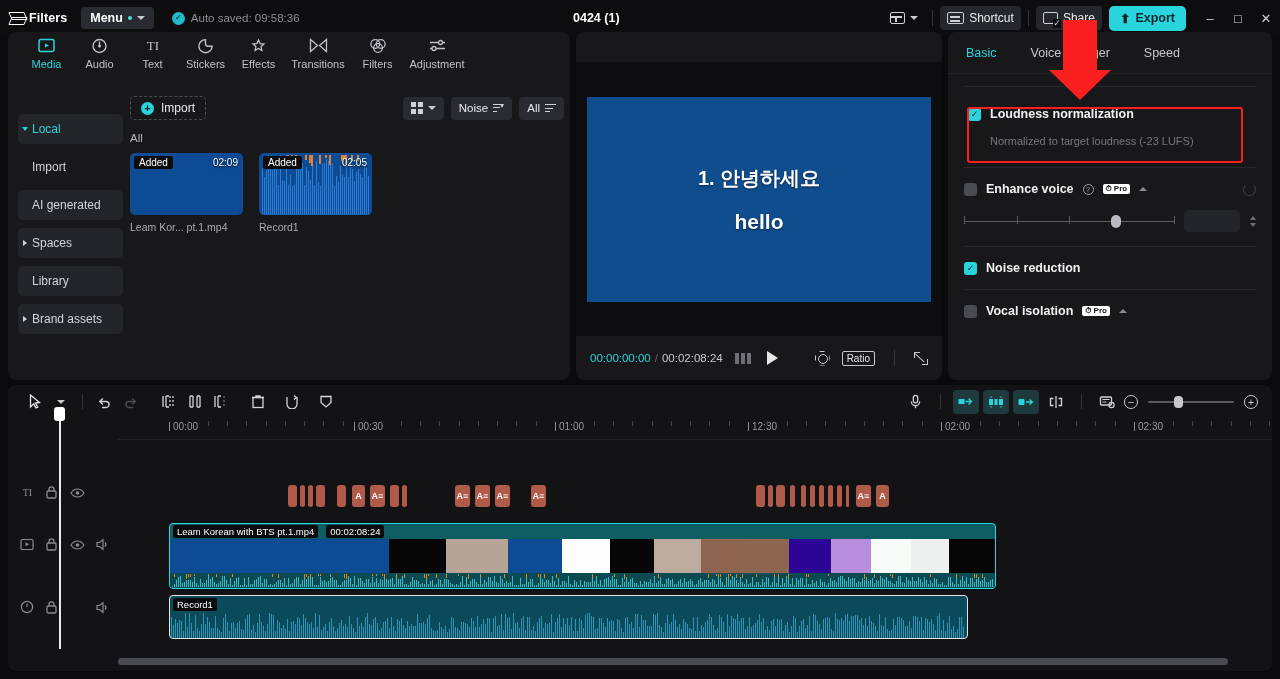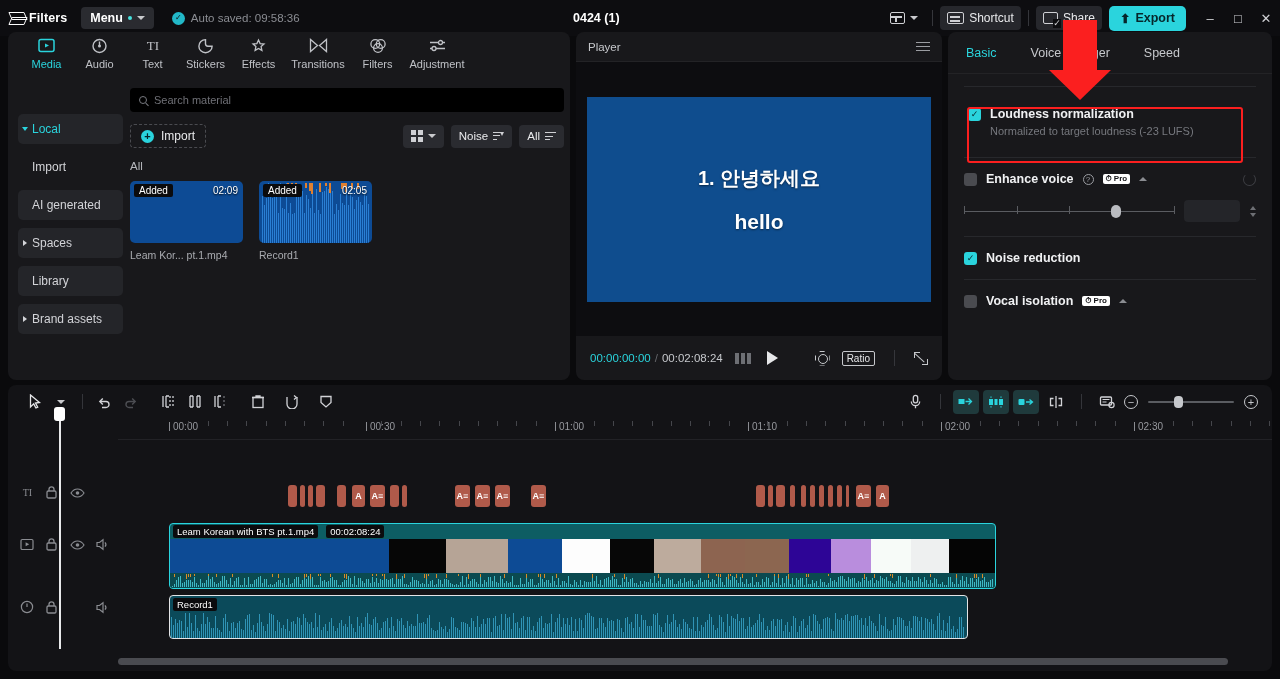--- a/index.html
+++ b/index.html
@@ -287,21 +287,21 @@
   .rp-body { padding: 0 16px; position: relative; }
   .hr { height: 1px; background: #27282c; margin: 12px 0; }
   .row-check { display: flex; align-items: center; gap: 9px; }
   .cbx {
     width: 13px; height: 13px; border-radius: 3px; background: #4a4b50; cursor: pointer;
     display: flex; align-items: center; justify-content: center;
     font-size: 9px; color: #06262b; line-height: 1;
   }
   .cbx.on { background: #2ad4dd; }
   .row-title { font-size: 12.5px; font-weight: bold; color: #f0f1f3; }
-  .row-sub { font-size: 11px; color: #76787e; margin-top: 4px; margin-left: 1px; }
+  .row-sub { font-size: 11px; color: #76787e; margin-top: 14px; margin-left: 1px; }
   .hl-box {
     position: absolute; left: 3px; top: 8px; width: 276px; height: 56px;
     border: 2.5px solid #fb1f1f; border-radius: 3px; pointer-events: none;
   }
   .q-ico {
     width: 11px; height: 11px; border: 1.2px solid #9b9da2; border-radius: 50%;
     font-size: 8px; color: #9b9da2; text-align: center; line-height: 10px; cursor: pointer;
   }
   .pro-badge {
     display: inline-flex; align-items: center; gap: 2px;
@@ -592,24 +592,20 @@
       <div class="rail-item shaded">
         <span>Library</span>
       </div>
       <div class="rail-item shaded">
         <span class="tri-r"></span>
         <span>Brand assets</span>
       </div>
     </div>
 
     <div class="media-main">
-      <div class="search-box">
-        <span class="mag"></span>
-        <span class="search-ph">Search material</span>
-      </div>
 
       <div class="import-row">
         <div class="import-btn">
           <span class="plus-circ">+</span>
           <span>Import</span>
         </div>
         <div class="tool-right">
           <div class="tool-chip">
             <span class="grid4">
                 <i></i>
@@ -726,28 +722,20 @@
             <span class="badge-added">Added</span>
             <span class="badge-dur">02:05</span>
           </div>
           <div class="thumb-name">Record1</div>
         </div>
       </div>
     </div>
   </div>
 
   <div class="player-panel">
-    <div class="player-head">
-      <span class="player-title">Player</span>
-      <span class="hamburger">
-          <i></i>
-          <i></i>
-          <i></i>
-        </span>
-    </div>
     <div class="stage">
       <div class="canvas">
         <div class="cap-line cap-1">1. 안녕하세요</div>
         <div class="cap-line cap-3">hello</div>
       </div>
     </div>
     <div class="player-foot">
       <span class="tc-cur">00:00:00:00</span>
       <span class="tc-sep">/</span>
       <span class="tc-tot">00:02:08:24</span>
@@ -966,41 +954,41 @@
         <div class="lbl" style="left: 55px;">00:00</div>
         <div class="tickmark" style="left: 70.3px;"></div>
         <div class="tickmark" style="left: 89.6px;"></div>
         <div class="tickmark" style="left: 108.9px;"></div>
         <div class="tickmark" style="left: 128.2px;"></div>
         <div class="tickmark" style="left: 147.5px;"></div>
         <div class="tickmark" style="left: 166.8px;"></div>
         <div class="tickmark" style="left: 186.1px;"></div>
         <div class="tickmark" style="left: 205.4px;"></div>
         <div class="tickmark" style="left: 224.7px;"></div>
-        <div class="lbl" style="left: 252px; text-align: center;">00:30</div>
+        <div class="lbl" style="left: 240px; text-align: center;">00:30</div>
         <div class="tickmark" style="left: 263.3px;"></div>
         <div class="tickmark" style="left: 282.6px;"></div>
         <div class="tickmark" style="left: 301.9px;"></div>
         <div class="tickmark" style="left: 321.2px;"></div>
         <div class="tickmark" style="left: 340.5px;"></div>
         <div class="tickmark" style="left: 359.8px;"></div>
         <div class="tickmark" style="left: 379.1px;"></div>
         <div class="tickmark" style="left: 398.4px;"></div>
         <div class="tickmark" style="left: 417.7px;"></div>
         <div class="lbl" style="left: 441px;">01:00</div>
         <div class="tickmark" style="left: 456.3px;"></div>
         <div class="tickmark" style="left: 475.6px;"></div>
         <div class="tickmark" style="left: 494.9px;"></div>
         <div class="tickmark" style="left: 514.2px;"></div>
         <div class="tickmark" style="left: 533.5px;"></div>
         <div class="tickmark" style="left: 552.8px;"></div>
         <div class="tickmark" style="left: 572.1px;"></div>
         <div class="tickmark" style="left: 591.4px;"></div>
         <div class="tickmark" style="left: 610.7px;"></div>
-        <div class="lbl" style="left: 634px;">01:10</div>
+        <div class="lbl" style="left: 634px;">12:30</div>
         <div class="tickmark" style="left: 649.3px;"></div>
         <div class="tickmark" style="left: 668.6px;"></div>
         <div class="tickmark" style="left: 687.9px;"></div>
         <div class="tickmark" style="left: 707.2px;"></div>
         <div class="tickmark" style="left: 726.5px;"></div>
         <div class="tickmark" style="left: 745.8px;"></div>
         <div class="tickmark" style="left: 765.1px;"></div>
         <div class="tickmark" style="left: 784.4px;"></div>
         <div class="tickmark" style="left: 803.7px;"></div>
         <div class="lbl" style="left: 827px;">02:00</div>

